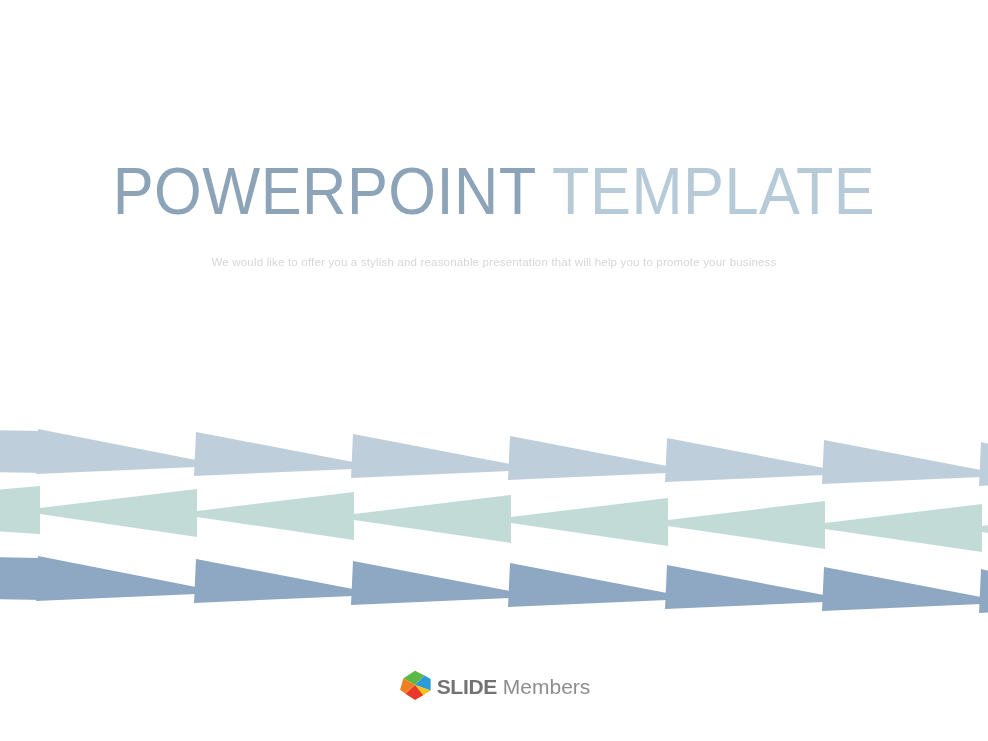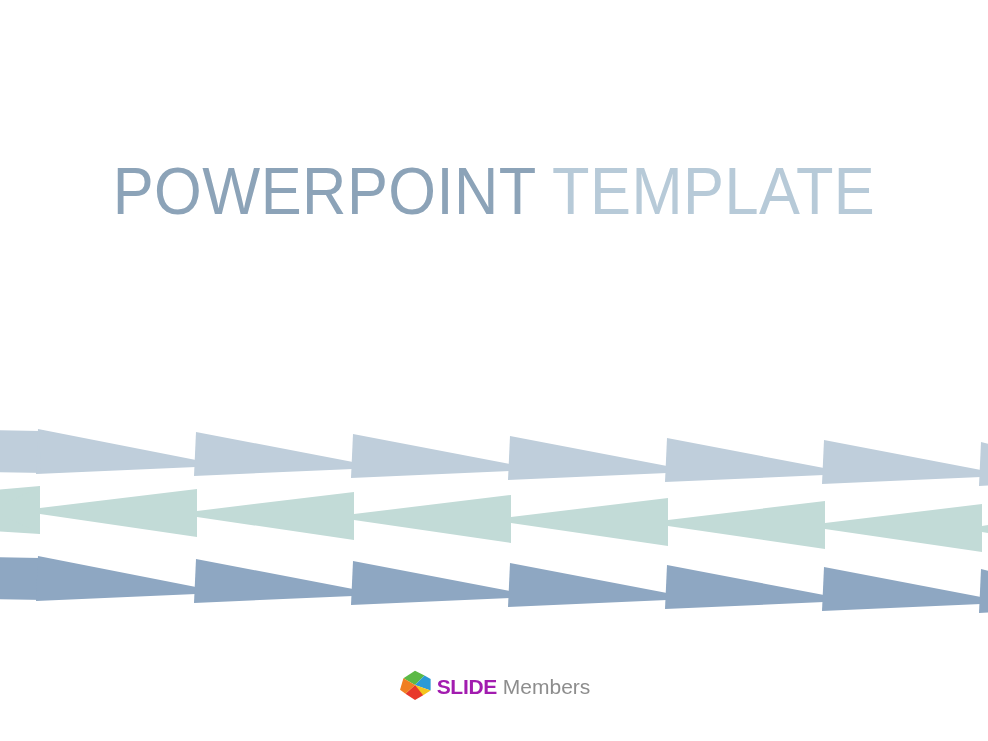--- a/index.html
+++ b/index.html
@@ -113,20 +113,21 @@
 </style>
 </head>
 <body>
 
 <div id="slide" style="background: rgb(255, 255, 255); text-decoration: underline;">
 
   <div id="title-block">
     <div id="slide-title"><span class="part-a" style="color: rgb(140, 163, 184);">POWERPOINT</span><span class="part-b" style="color: rgb(183, 202, 216);"> TEMPLATE</span></div>
   </div>
 
+  <div id="slide-subtitle" style="color: rgb(212, 215, 218);">We would like to offer you a stylish and reasonable presentation that will help you to promote  your business</div>
 
   <div id="arrow-band">
     <svg viewBox="0 0 988 210" xmlns="http://www.w3.org/2000/svg" aria-hidden="true">
 
       <g>
 
         <polygon points="-117,18 40,21 45,63 -112,60" fill="#bfcedb"></polygon>
         <polygon points="38,19 196,50 196,57 36,64" fill="#bfcedb"></polygon>
         <polygon points="39,20 41,63 196,56 195,51" fill="#bfcedb"></polygon>
         <polygon points="196,22 353,52 353,59 194,66" fill="#bfcedb"></polygon>
@@ -164,16 +165,16 @@
 
   <div id="footer-logo">
     <svg id="logo-mark" viewBox="0 0 100 100" xmlns="http://www.w3.org/2000/svg">
 
       <polygon points="50,50 16,30 50,8 78,22" fill="#5cb945"></polygon>
       <polygon points="50,50 78,22 96,32 96,66" fill="#2b9ad6"></polygon>
       <polygon points="50,50 96,66 74,80 50,70" fill="#f4c41c"></polygon>
       <polygon points="50,50 74,80 50,94 22,76" fill="#e8382c"></polygon>
       <polygon points="50,50 22,76 6,64 16,30" fill="#f07f22"></polygon>
     </svg>
-    <div id="logo-wordmark"><span class="wm-bold" style="color: #a21caf;">SLIDE</span><span class="wm-light" style="color: rgb(141, 141, 141); text-align: center;"> Members</span></div>
+    <div id="logo-wordmark"><span class="wm-bold" style="color: #737373;">SLIDE</span><span class="wm-light" style="color: rgb(141, 141, 141); text-align: center;"> Members</span></div>
   </div>
 
 </div>
 
 </body></html>

